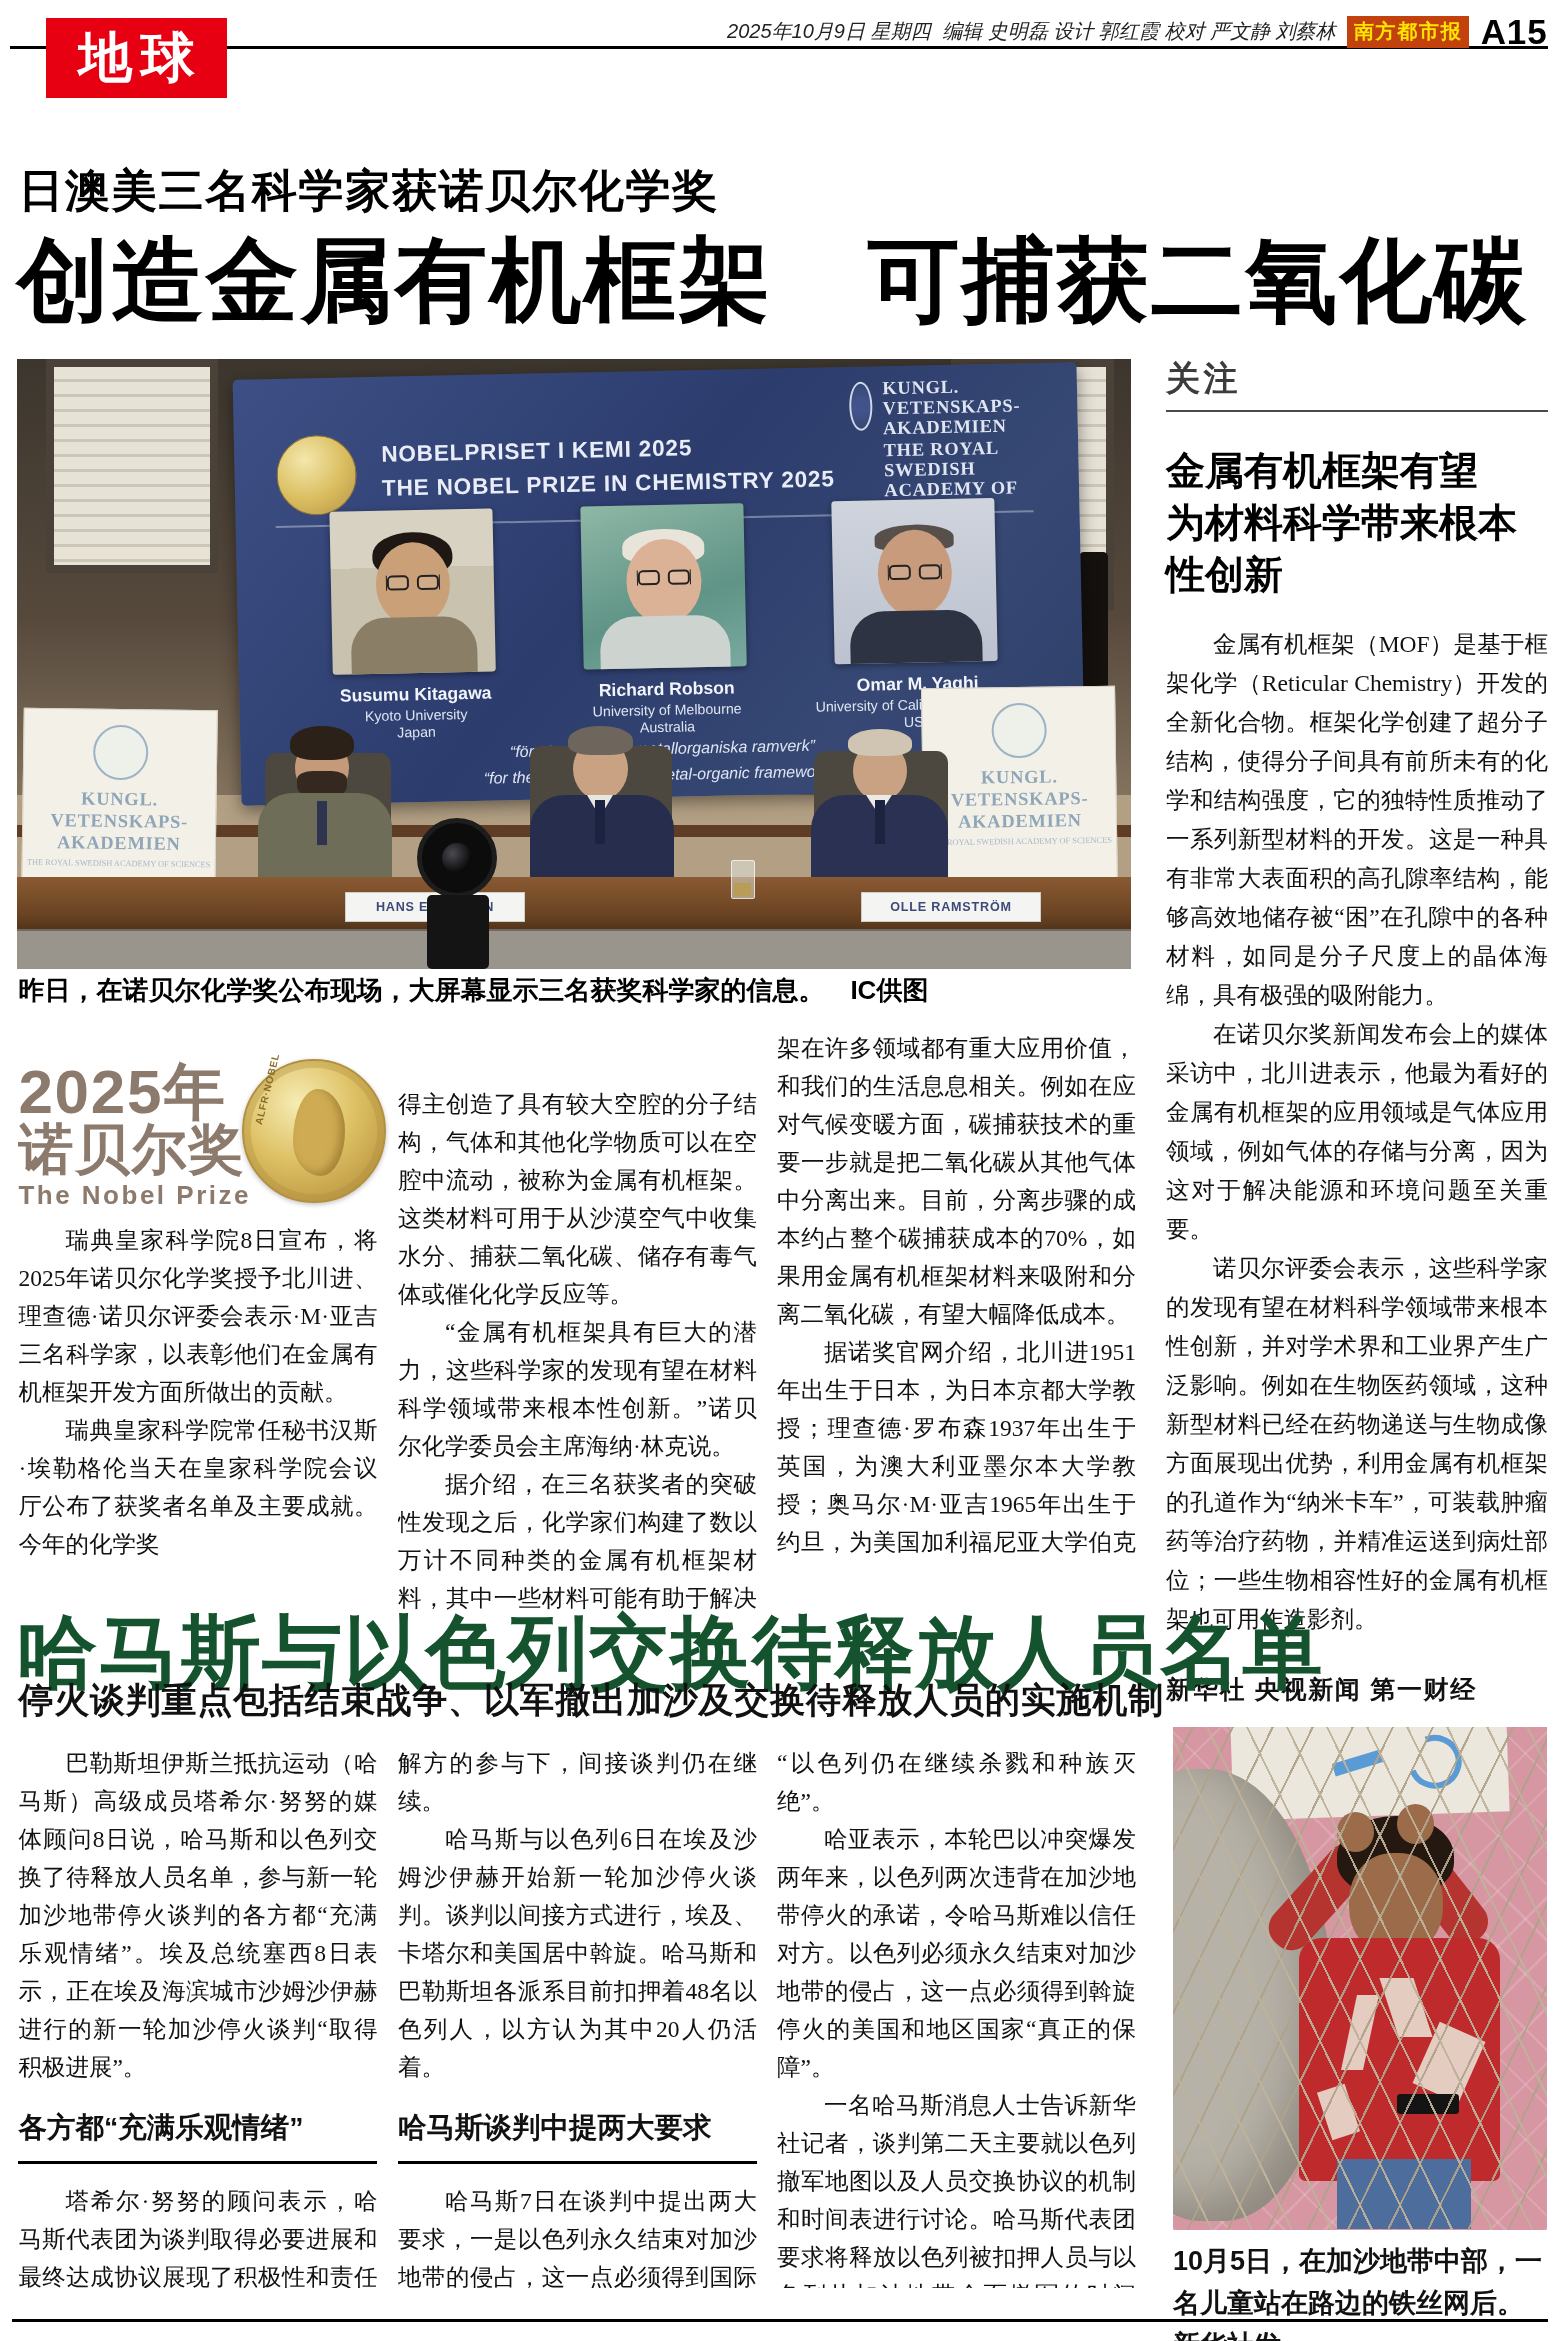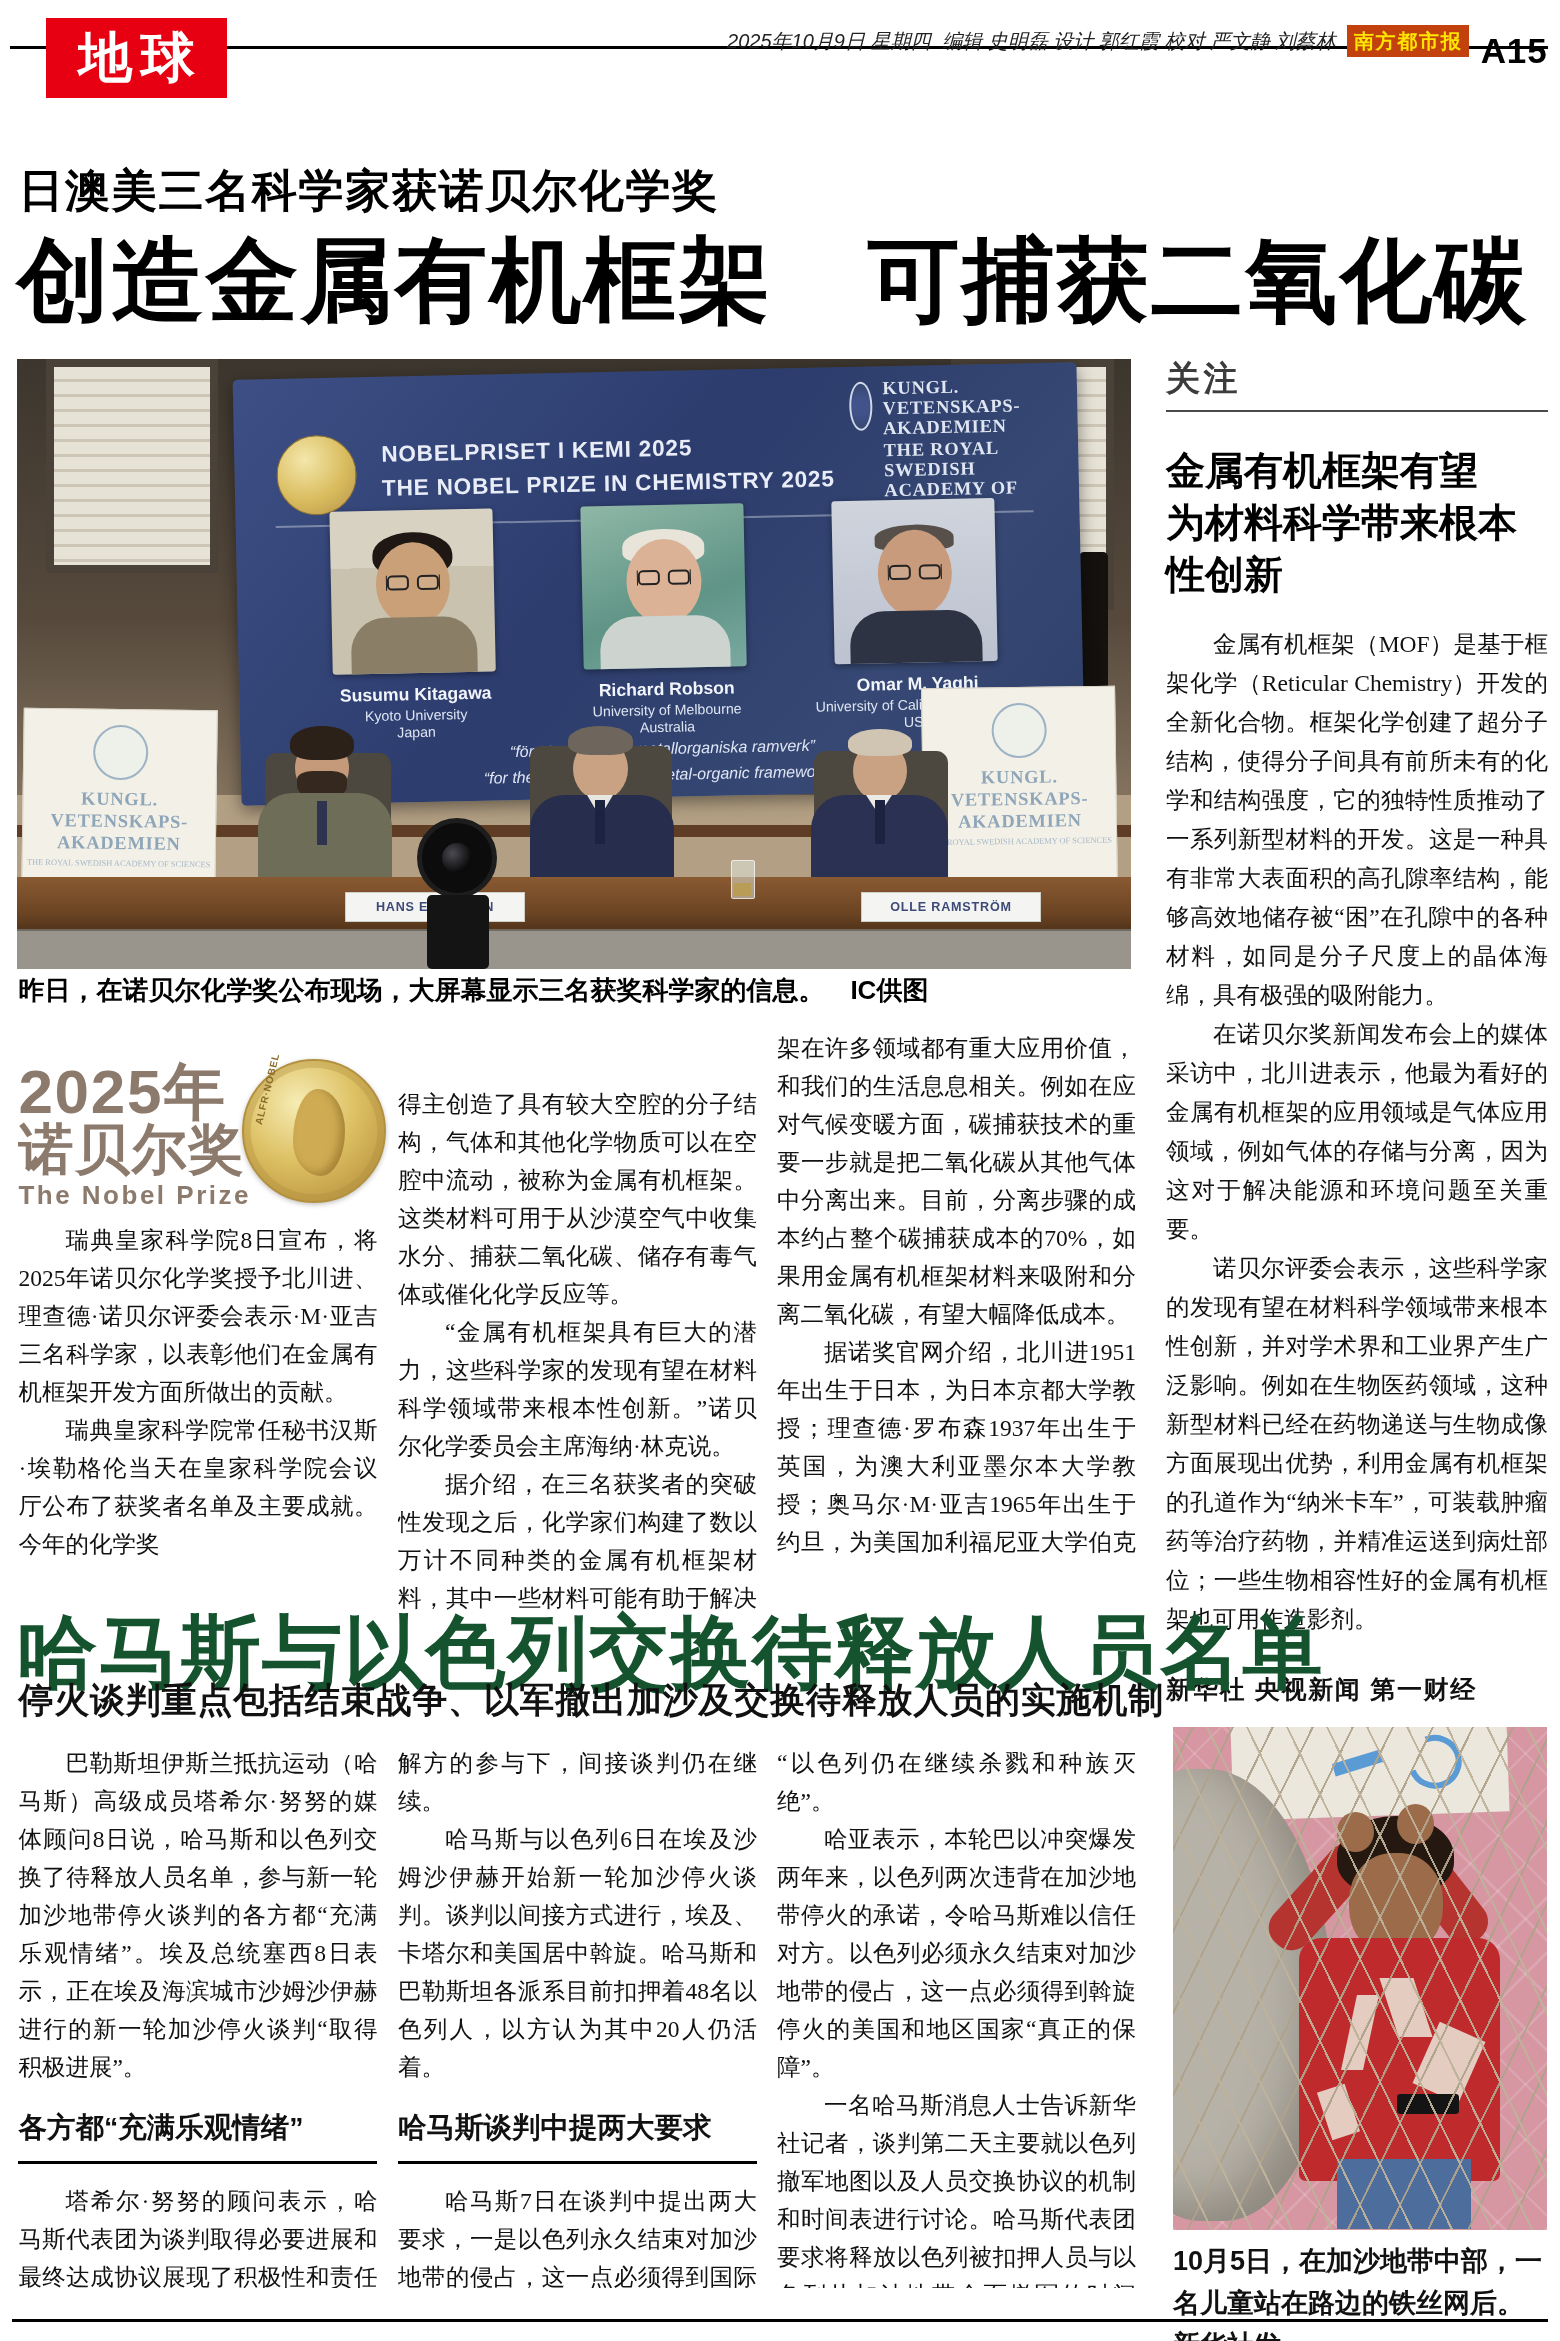--- a/index.html
+++ b/index.html
@@ -10,21 +10,21 @@
 
   
   .header-rule { left:10px; top:46px; width:1538px; height:2.5px; background:#000; }
   .section-box { left:46px; top:18.4px; width:181px; height:80px; background:#e60012; color:#fff;
                  display:flex; align-items:center; justify-content:center; z-index:2;
                  font-size:54px; font-weight:bold; letter-spacing:8.4px; padding-left:8.4px;}
   .header-meta { right:12.6px; top:11.7px; display:flex; align-items:center; gap:11.7px; }
   .date-line, .staff-line { font-size:20px; color:#222; font-family:"Liberation Sans","DejaVu Sans",sans-serif;font-style:italic; }
   .masthead-box { background:#c2410c; color:#ffe600; font-weight:bold; font-size:20px;
                   padding:2.5px 6.7px; letter-spacing:1.7px; }
-  .page-number { font-size:35px; font-weight:900; color:#000; letter-spacing:0.8px;margin-top:19px; }
+  .page-number { font-size:35px; font-weight:900; color:#000; letter-spacing:0.8px; }
 
   
   .kicker { left:18.4px; top:161px; font-size:45px; font-weight:bold; color:#000; letter-spacing:1.7px; }
   .headline1 { left:17px; top:219px; font-size:92px; font-weight:900; color:#000; letter-spacing:2.5px; white-space:nowrap; }
 
   
   .photo1 { left:17px; top:359px; width:1114px; height:610px; background:#6d6257; overflow:hidden; }
   .ph-wall-top { position:absolute; left:0; top:0; width:1114px; height:469px;
                  background:linear-gradient(180deg,#3c362e 0%,#56493c 55%,#8b7a64 100%); }
   .ph-window { position:absolute; background:repeating-linear-gradient(180deg,#e7e2d6 0 11.7px,#cdc6b6 11.7px 15px); border:8.4px solid #4a4138; }

